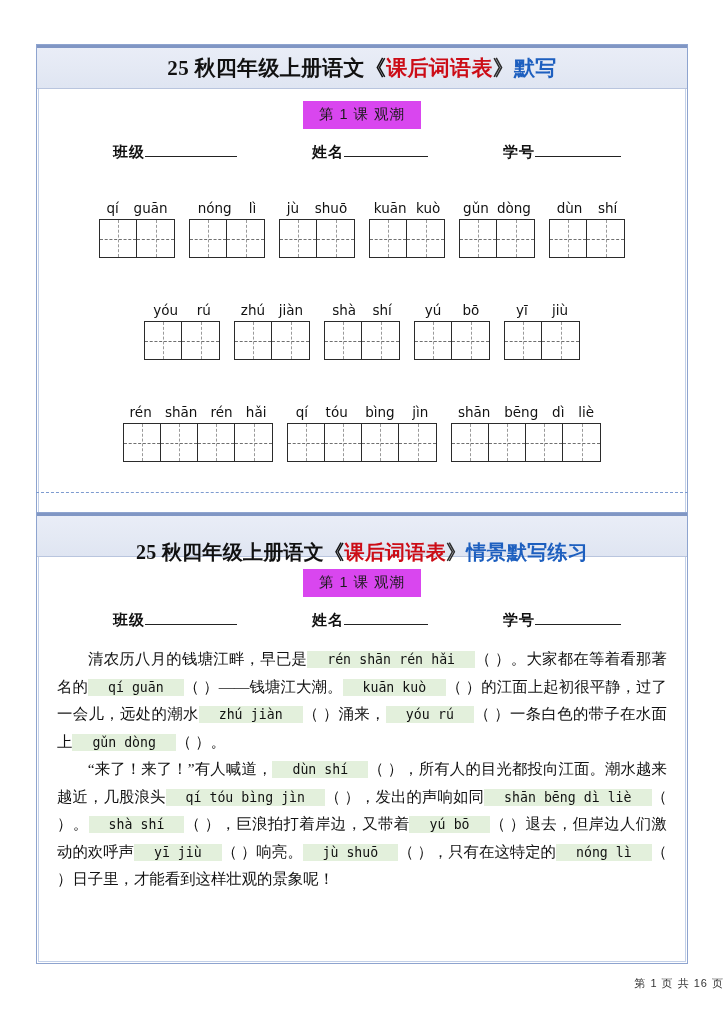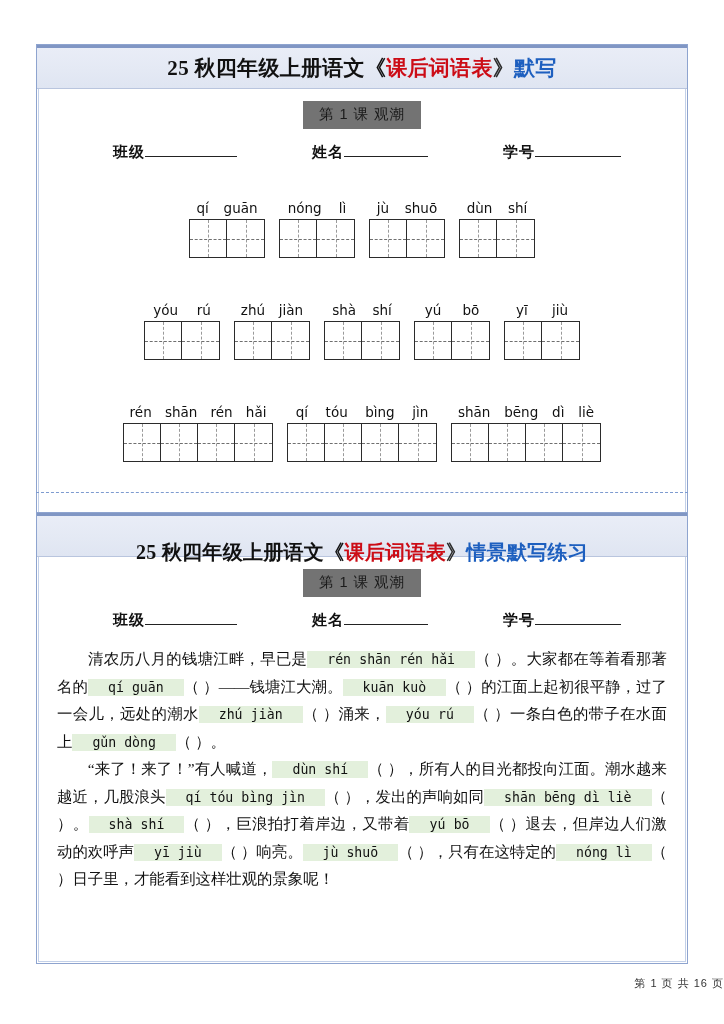--- a/index.html
+++ b/index.html
@@ -50,21 +50,21 @@
   .title-text .blue { color: #1d5fbf; }
   .title-text .brk { color: #2b2b2b; font-weight: bold; }
   #card-bottom .title-text { font-size: 20px; margin-top: 32px; }
 
   
   .lesson-row {
     display: flex; justify-content: center;
     margin-top: 12px;
   }
   .lesson-chip {
-    background: #737373;
+    background: #d946ef;
     color: #1a1a1a;
     font-size: 14.5px;
     font-family: "Liberation Sans", sans-serif;
     padding: 4px 16px 5px 16px;
     letter-spacing: 1px;
     white-space: nowrap;
   }
 
   
   .info-row {
@@ -222,20 +222,40 @@
               <span class="py-syl">jù</span>
               <span class="py-syl">shuō</span>
             </div>
             <div class="tianzi">
               <div class="cell"></div>
               <div class="cell"></div>
             </div>
           </div>
           <div class="word-block">
             <div class="py-line">
+              <span class="py-syl">kuān</span>
+              <span class="py-syl">kuò</span>
+            </div>
+            <div class="tianzi">
+              <div class="cell"></div>
+              <div class="cell"></div>
+            </div>
+          </div>
+          <div class="word-block">
+            <div class="py-line">
+              <span class="py-syl">gǔn</span>
+              <span class="py-syl">dòng</span>
+            </div>
+            <div class="tianzi">
+              <div class="cell"></div>
+              <div class="cell"></div>
+            </div>
+          </div>
+          <div class="word-block">
+            <div class="py-line">
               <span class="py-syl">dùn</span>
               <span class="py-syl">shí</span>
             </div>
             <div class="tianzi">
               <div class="cell"></div>
               <div class="cell"></div>
             </div>
           </div>
         </div>
         <div class="grid-row">

